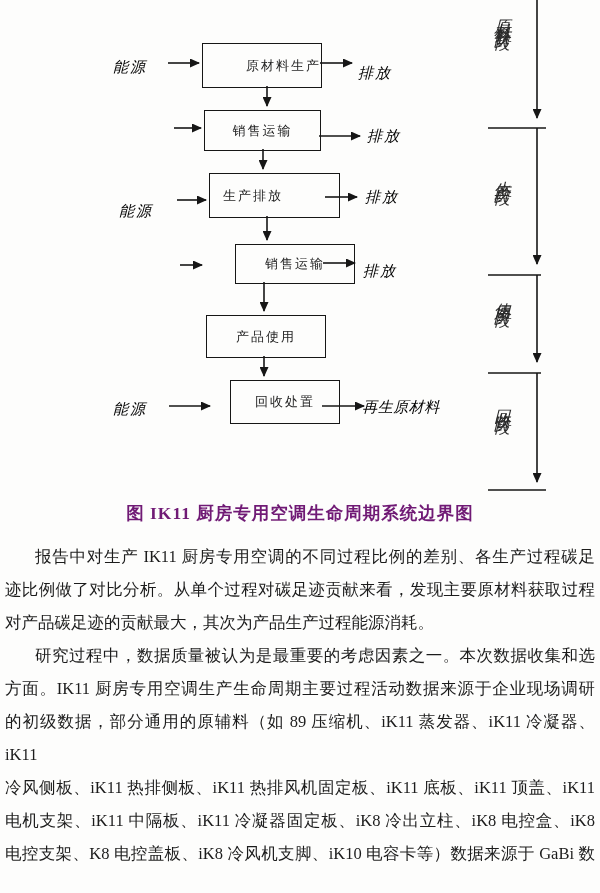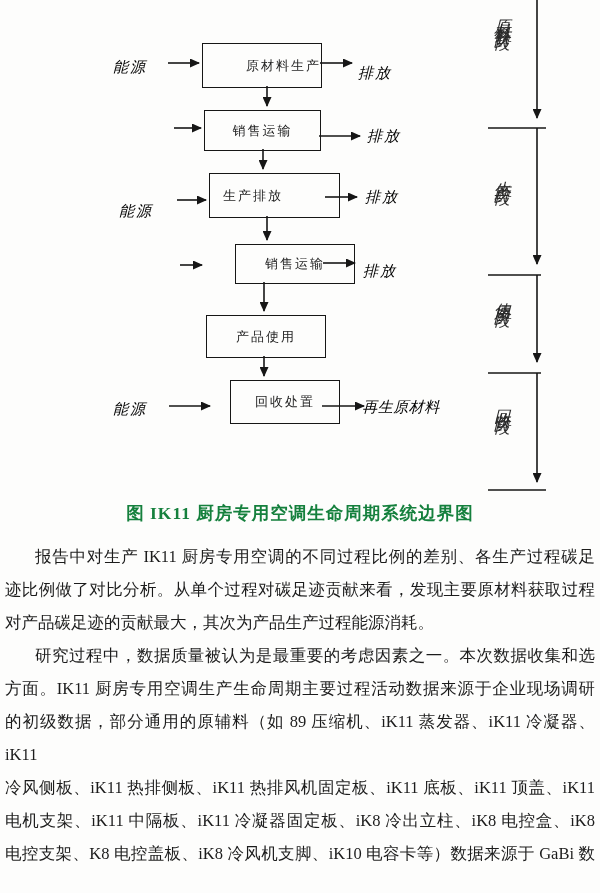--- a/index.html
+++ b/index.html
@@ -22,21 +22,21 @@
     font-size:15px; letter-spacing:2px; white-space:nowrap; color:#000000;font-style:italic;
   }
   .flabel.wide { letter-spacing:0.5px; }
   .stage {
     position:absolute; writing-mode:vertical-rl; font-size:16px;
     letter-spacing:3px; color:#2a2a2a; font-style:italic; line-height:20px;
   }
   
   .caption {
     position:absolute; top:501px; left:0; width:100%; text-align:center;
-    font-weight:bold; font-size:17.5px; letter-spacing:1px; color:#15803d;
+    font-weight:bold; font-size:17.5px; letter-spacing:1px; color:#701a75;
   }
   
   .bodytext { position:absolute; top:540px; left:5px; right:5px; }
   .bline {
     font-size:16.5px; line-height:33px; color:#1c1c1c;
     text-align:justify; text-align-last:justify; white-space:normal;
   }
   .bline.para-start { text-indent:30px; }
   .bline.para-end { text-align-last:left; }
 </style>

